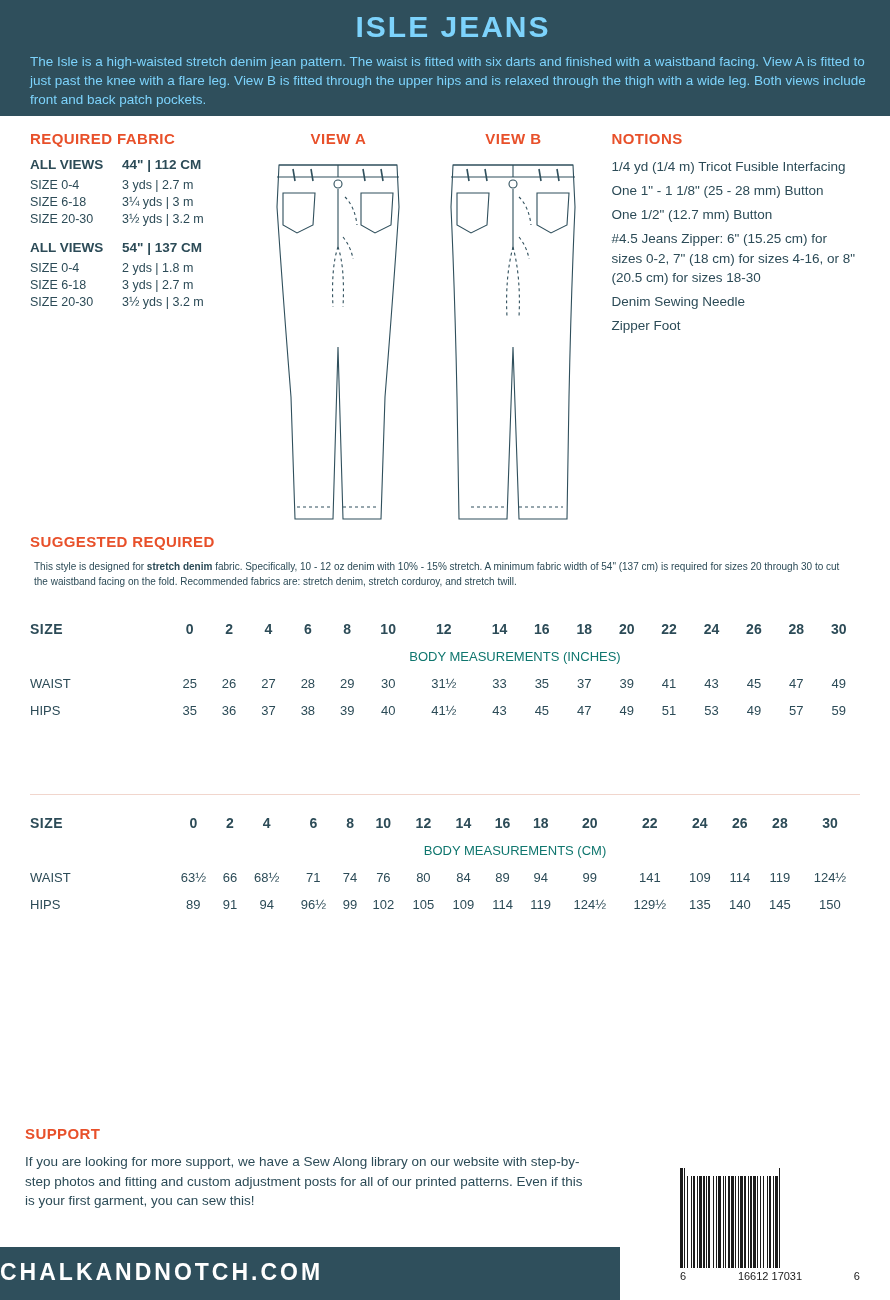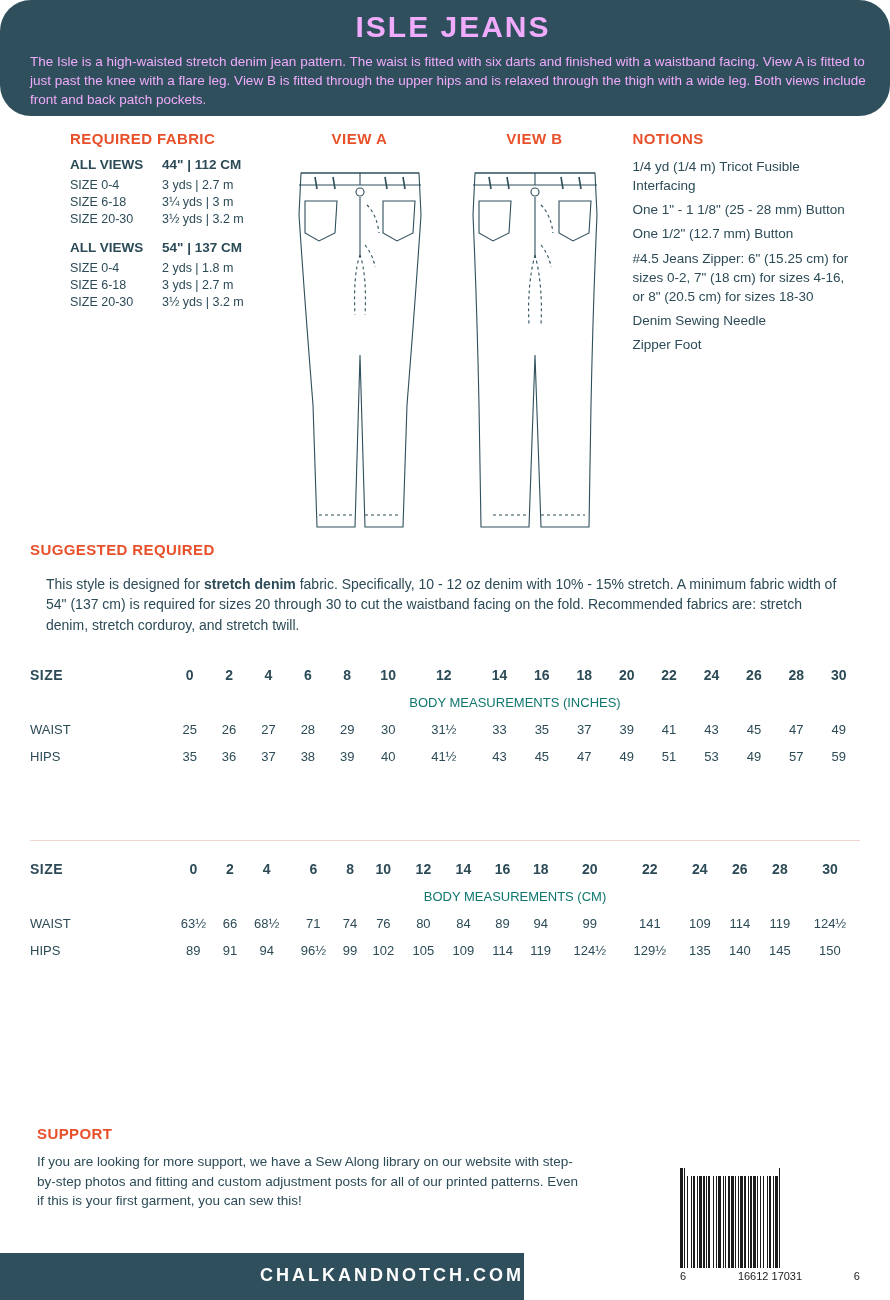--- a/index.html
+++ b/index.html
@@ -8,24 +8,23 @@
     width: 890px;
     height: 1300px;
     background: #ffffff;
     font-family: "Liberation Sans", sans-serif;
     color: #2c4b57;
     position: relative;
     overflow: hidden;
   }
   .header {
     background: #2f4f5c;
-    color: #f0abfc;
+    color: #7dd3fc;
     padding: 10px 14px 14px 30px;
     height: 116px;
-    border-radius: 31px;
   }
   .header h1 {
     margin: 0 0 8px 0;
     text-align: center;
     font-size: 30px;
     letter-spacing: 2px;
     font-weight: bold;
   }
   .header p {
     margin: 0;
@@ -37,21 +36,21 @@
     color: #e8502a;
     font-weight: bold;
     font-size: 15px;
     letter-spacing: 0.4px;
     margin: 0 0 10px 0;
   }
   .cols {
     display: flex;
     padding: 14px 30px 0 30px;
   }
-  .col-left { width: 240px; margin-left: 40px; }
+  .col-left { width: 240px; }
   .col-mid { flex: 1; display: flex; }
   .col-right { width: 275px; padding-left: 8px; }
 
   .fabric-group { margin-bottom: 14px; }
   .fabric-head {
     font-size: 13.5px;
     font-weight: bold;
     margin-bottom: 6px;
     display: flex;
   }
@@ -62,36 +61,36 @@
     margin-bottom: 3px;
   }
   .fabric-row .sz { width: 92px; }
 
   .view-block { flex: 1; text-align: center; }
   .view-label {
     color: #e8502a;
     font-weight: bold;
     font-size: 15px;
     letter-spacing: 0.5px;
-    margin-bottom: 8px;
+    margin-bottom: 0;
   }
   .notions-list {
     font-size: 13.5px;
     line-height: 1.42;
   }
   .notions-list div { margin-bottom: 5px; }
 
   .suggested {
     padding: 0 30px;
     margin-top: 6px;
   }
   .suggested p {
-    font-size: 14px;
+    font-size: 10px;
     line-height: 1.45;
-    margin: 16px;
+    margin: 4px;
   }
   .suggested b { font-weight: bold; }
 
   table.sizes {
     width: 830px;
     margin: 1px 30px;
     border-collapse: collapse;
     font-size: 13px;
   }
   table.sizes th, table.sizes td {
@@ -111,40 +110,40 @@
     font-weight: bold;
     font-size: 13px;
     padding-top: 8px;
     padding-bottom: 8px;
   }
   .divider {
     border-top: 1px solid #f1d6cd;
     margin: 14px 30px 0 30px;
   }
   .support {
-    padding: 0 37px;
+    padding: 0 25px;
     position: absolute;
     top: 1125px;
     left: 0;
     width: 620px;
   }
   .support p {
     font-size: 13.5px;
     line-height: 1.45;
     margin: 0;
   }
   .footer {
     position: absolute;
     bottom: 0;
     left: 0;
-    width: 524px;
+    width: 620px;
     background: #2f4f5c;
     color: #fff;
-    text-align: right;
-    font-size: 18px;
+    text-align: left;
+    font-size: 23px;
     letter-spacing: 3px;
     font-weight: bold;
     padding: 12px 0 14px 0;
   }
   .barcode-box {
     position: absolute;
     right: 30px;
     bottom: 18px;
     width: 180px;
   }

